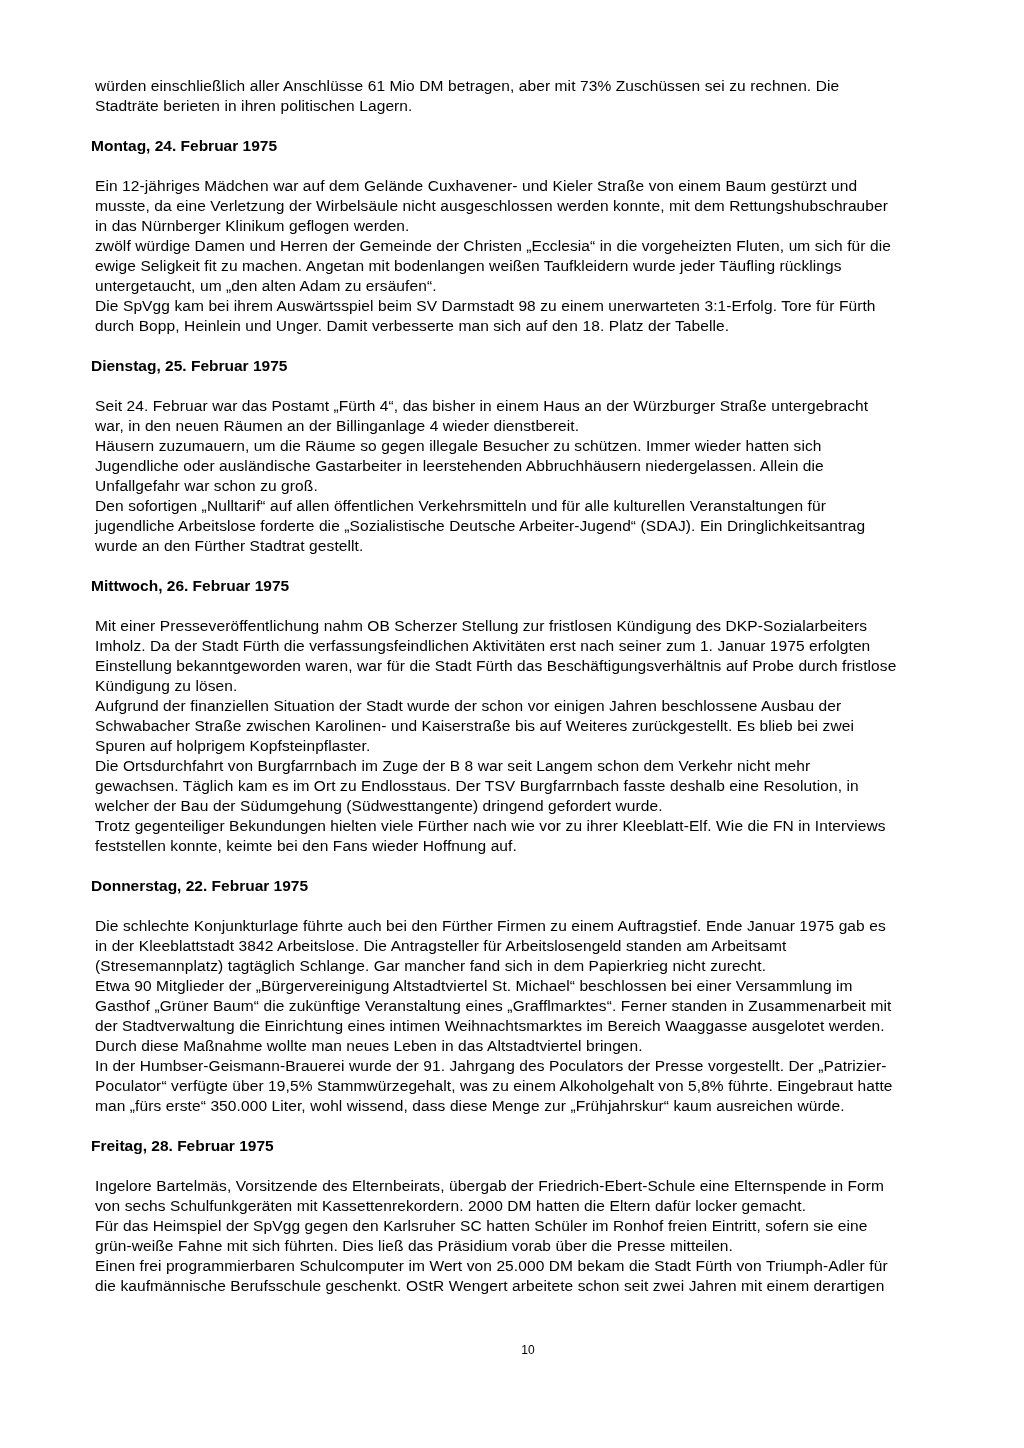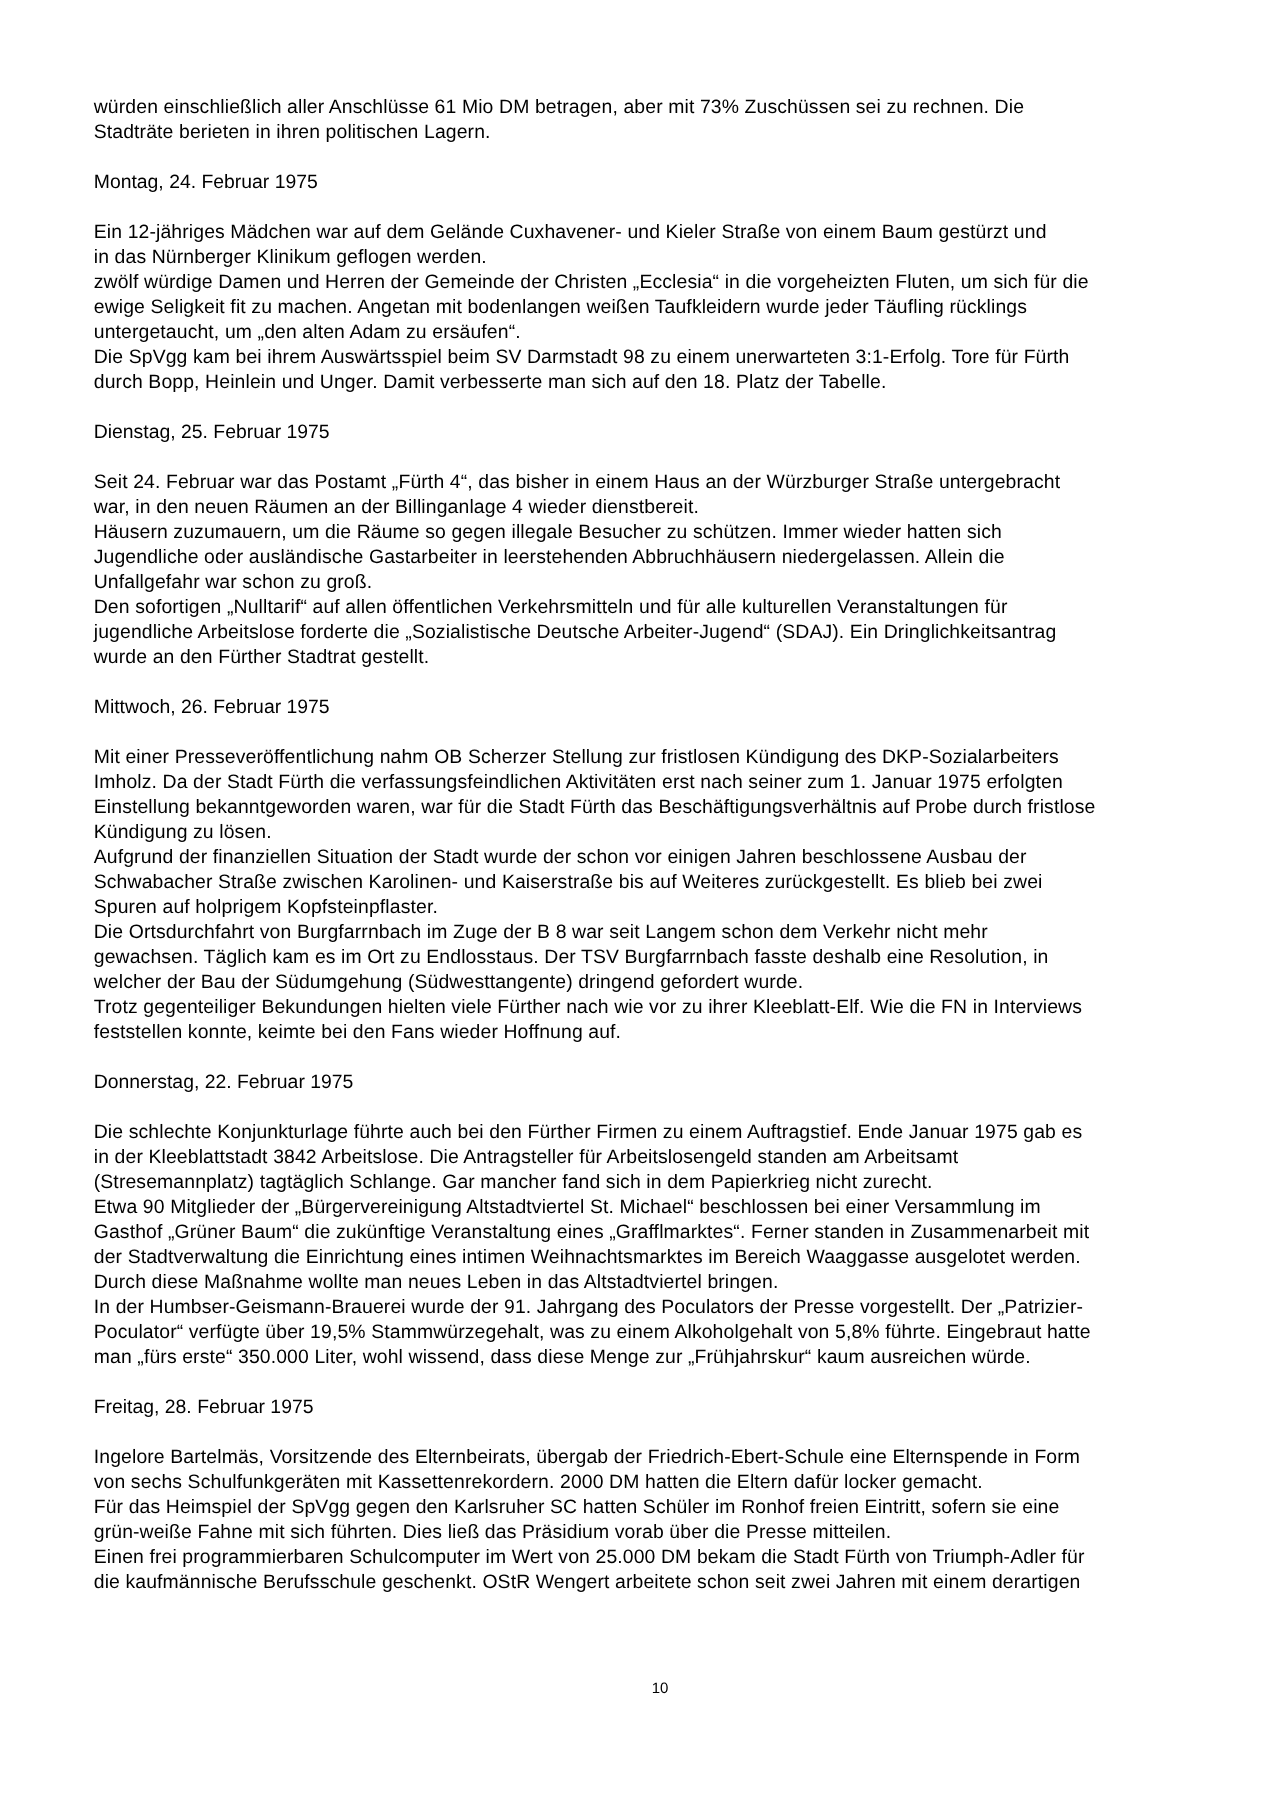--- a/index.html
+++ b/index.html
@@ -20,27 +20,29 @@
     position: absolute;
     top: 76px;
     left: 75px;
     width: 878px;
   }
   .block {
     margin: 0 0 20px 0;
   }
   .heading {
     font-size: 15.5px;
-    font-weight: normal;
+    font-weight: bold;
     line-height: 20px;
     white-space: nowrap;
+    margin-left: 16px;
   }
   .paragraph {
     font-size: 15.5px;
     line-height: 20px;
+    margin-left: 20px;
   }
   .line {
     white-space: nowrap;
     letter-spacing: 0.1px;
   }
   .footer {
     position: absolute;
     top: 1340px;
     left: 0;
     width: 100%;
@@ -55,20 +57,21 @@
 
 <div class="page">
   <div class="content" id="blocks">
       <div class="block paragraph">
         <div class="line">würden einschließlich aller Anschlüsse 61 Mio DM betragen, aber mit 73% Zuschüssen sei zu rechnen. Die</div>
         <div class="line">Stadträte berieten in ihren politischen Lagern.</div>
       </div>
       <div class="block heading">Montag, 24. Februar 1975</div>
       <div class="block paragraph">
         <div class="line">Ein 12-jähriges Mädchen war auf dem Gelände Cuxhavener- und Kieler Straße von einem Baum gestürzt und</div>
+        <div class="line">musste, da eine Verletzung der Wirbelsäule nicht ausgeschlossen werden konnte, mit dem Rettungshubschrauber</div>
         <div class="line">in das Nürnberger Klinikum geflogen werden.</div>
         <div class="line">zwölf würdige Damen und Herren der Gemeinde der Christen „Ecclesia“ in die vorgeheizten Fluten, um sich für die</div>
         <div class="line">ewige Seligkeit fit zu machen. Angetan mit bodenlangen weißen Taufkleidern wurde jeder Täufling rücklings</div>
         <div class="line">untergetaucht, um „den alten Adam zu ersäufen“.</div>
         <div class="line">Die SpVgg kam bei ihrem Auswärtsspiel beim SV Darmstadt 98 zu einem unerwarteten 3:1-Erfolg. Tore für Fürth</div>
         <div class="line">durch Bopp, Heinlein und Unger. Damit verbesserte man sich auf den 18. Platz der Tabelle.</div>
       </div>
       <div class="block heading">Dienstag, 25. Februar 1975</div>
       <div class="block paragraph">
         <div class="line">Seit 24. Februar war das Postamt „Fürth 4“, das bisher in einem Haus an der Würzburger Straße untergebracht</div>

